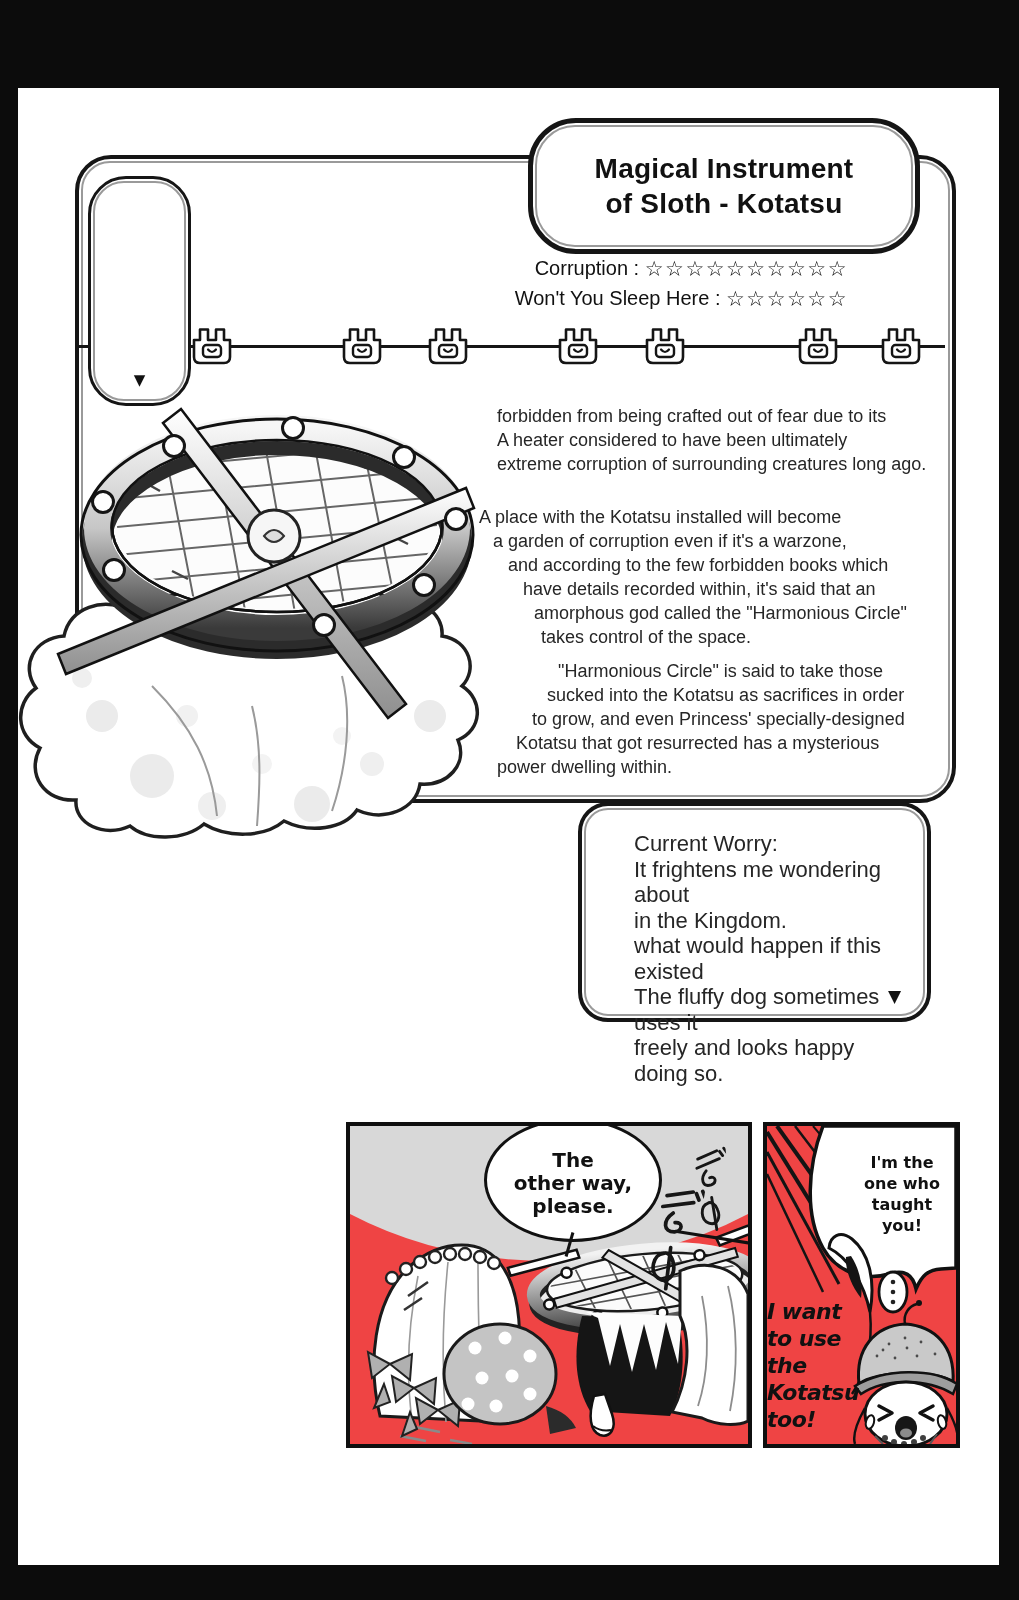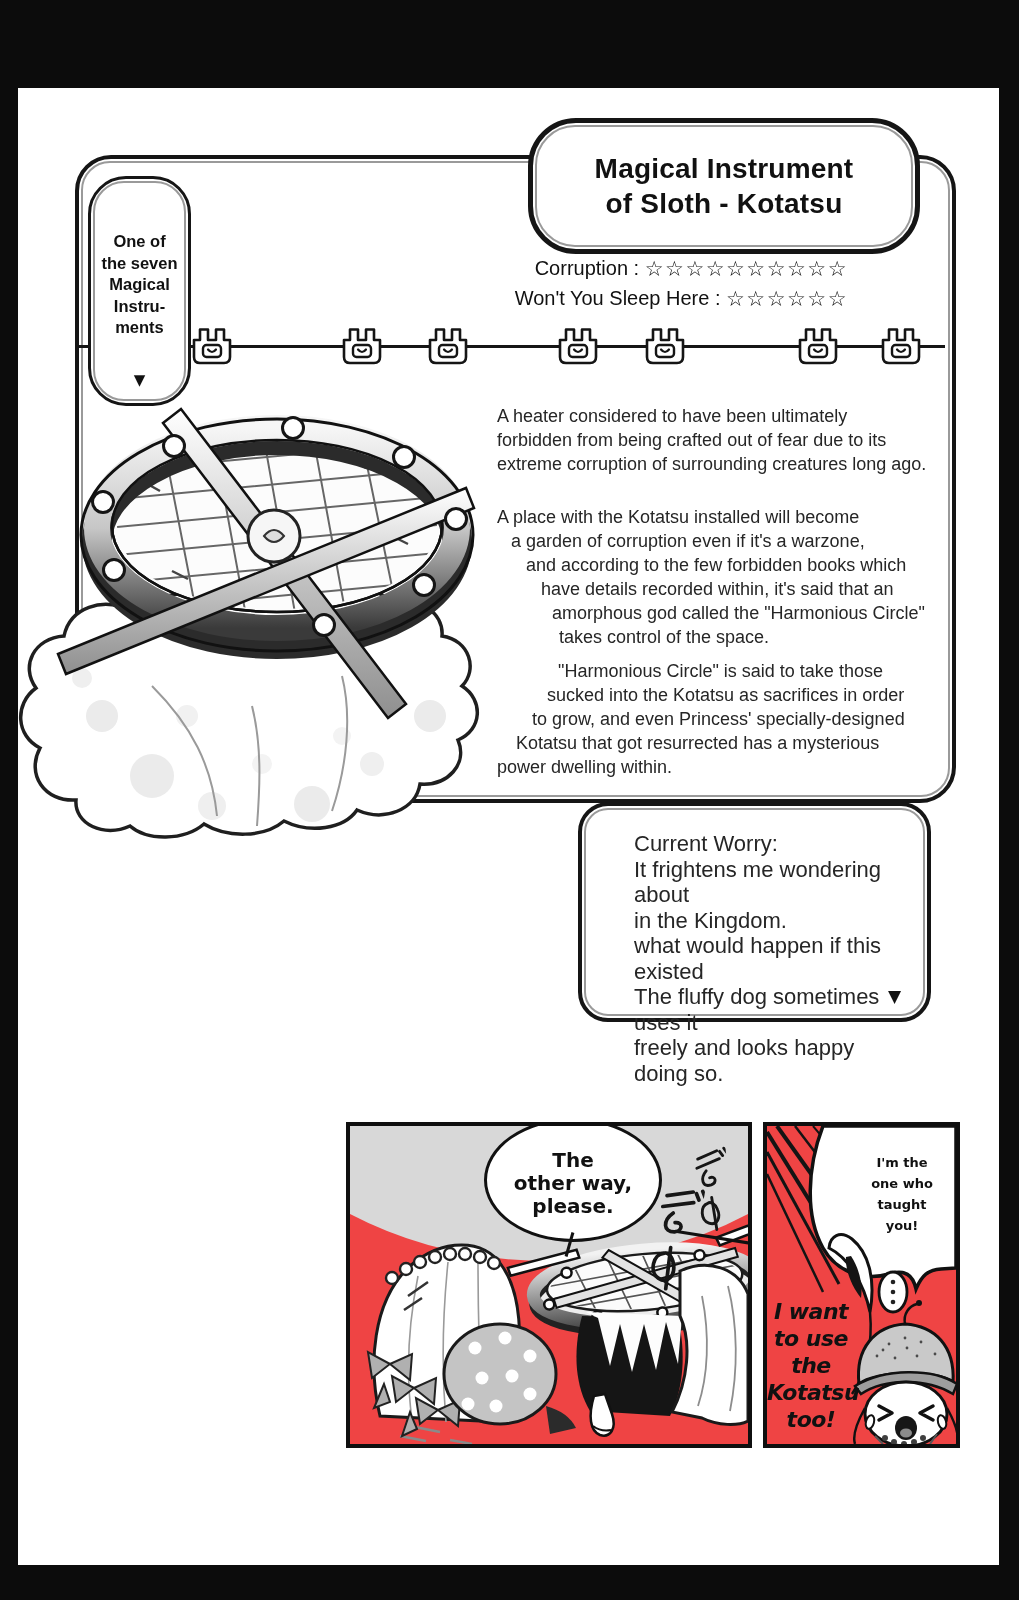--- a/index.html
+++ b/index.html
@@ -27,40 +27,40 @@
   .stat-line{height:30px;font-weight:normal;font-size:20px;color:#111;white-space:nowrap;}
   .stat-stars{font-family:"DejaVu Sans",sans-serif;font-size:21px;letter-spacing:1.5px;position:relative;top:1px;}
 
   .chain-line{position:absolute;left:78px;top:345px;width:867px;height:3px;background:#151515;z-index:2;}
   .chain-icon{position:absolute;top:325px;width:46px;height:42px;z-index:3;}
 
   .kotatsu-svg{position:absolute;left:12px;top:386px;z-index:3;}
 
   .para{position:absolute;width:448px;font-size:18px;line-height:24px;color:#262626;z-index:3;}
   #p1{left:497px;top:404px;}
-  #p2{left:497px;top:505px;}
+  #p2{left:479px;top:505px;}
   #p3{left:497px;top:659px;}
   .worry-text{position:absolute;left:52px;top:25px;width:276px;font-size:22px;line-height:25.5px;color:#262626;}
 
   
   .panel{position:absolute;top:1122px;height:326px;background:#ef4444;border:4px solid #0f0f0f;
          box-sizing:border-box;overflow:hidden;z-index:5;}
   #panel-left{left:346px;width:406px;}
   #panel-right{left:763px;width:197px;}
   .art{position:absolute;left:0;top:0;}
   .balloon{position:absolute;left:134px;top:-8px;width:172px;height:118px;background:#fff;border:3px solid #111;
            border-radius:50%;z-index:2;display:flex;align-items:center;justify-content:center;}
   .balloon-text{text-align:center;font-weight:bold;font-size:20px;line-height:23px;padding-top:6px;
                 font-family:"DejaVu Sans",sans-serif;color:#111;}
   .balloon-tail{position:absolute;left:218px;top:106px;width:3px;height:25px;background:#111;
                 transform:rotate(16deg);z-index:2;}
   .sfx{position:absolute;z-index:3;}
   .rp-balloon-text{position:absolute;left:92px;top:26px;width:86px;text-align:center;font-weight:bold;
-                   font-size:13px;line-height:21px;z-index:2;font-family:"DejaVu Sans",sans-serif;color:#111;}
-  .shout{position:absolute;left:0px;top:172px;width:88px;text-align:center;font-weight:bold;font-style:italic;
+                   font-size:16px;line-height:21px;z-index:2;font-family:"DejaVu Sans",sans-serif;color:#111;}
+  .shout{position:absolute;left:0px;top:172px;width:88px;text-align:left;font-weight:bold;font-style:italic;
          font-size:22px;line-height:27px;letter-spacing:-0.5px;z-index:2;font-family:"DejaVu Sans",sans-serif;color:#111;}
 </style>
 </head>
 <body>
 
 <div class="stage">
   <div class="paper"></div>
 
   <div class="dbox" id="main-box">
       <div class="inner"></div>
@@ -106,27 +106,20 @@
   <div class="dbox" id="title-bubble">
     <div class="inner"></div>
     <div class="title-text">
       <div>Magical Instrument</div>
       <div>of Sloth - Kotatsu</div>
     </div>
   </div>
 
   <div class="dbox" id="side-pill">
     <div class="inner"></div>
-    <div class="side-text">
-      <div>One of</div>
-      <div>the seven</div>
-      <div>Magical</div>
-      <div>Instru-</div>
-      <div>ments</div>
-    </div>
     <div class="pill-arrow tri">▼</div>
   </div>
 
   <div class="stats">
     <div class="stat-line"><span>Corruption : </span><span class="stat-stars">☆☆☆☆☆☆☆☆☆☆</span></div>
     <div class="stat-line"><span>Won't You Sleep Here : </span><span class="stat-stars">☆☆☆☆☆☆</span></div>
   </div>
 
   <svg class="kotatsu-svg" width="500" height="455" viewBox="0 0 500 455">
     <defs>
@@ -181,22 +174,22 @@
         <circle cx="444" cy="133" r="10.5"></circle>
       <circle cx="412" cy="199" r="10.5"></circle>
         <circle cx="312" cy="239" r="10.5"></circle>
     </g>
 
     <circle cx="262" cy="150" r="26" fill="#f6f6f6" stroke="#222" stroke-width="3"></circle>
     <path d="M252,150 q10,-12 20,0 q-10,12 -20,0 Z" fill="#ddd" stroke="#333" stroke-width="2"></path>
   </svg>
 
   <div class="para" id="p1">
+    <div>forbidden from being crafted out of fear due to its</div>
     <div>A heater considered to have been ultimately</div>
-    <div>forbidden from being crafted out of fear due to its</div>
     <div>extreme corruption of surrounding creatures long ago.</div>
   </div>
   <div class="para" id="p2">
     <div>A place with the Kotatsu installed will become</div>
     <div style="padding-left:14px">a garden of corruption even if it's a warzone,</div>
     <div style="padding-left:29px">and according to the few forbidden books which</div>
     <div style="padding-left:44px">have details recorded within, it's said that an</div>
     <div style="padding-left:55px">amorphous god called the "Harmonious Circle"</div>
     <div style="padding-left:62px">takes control of the space.</div>
   </div>

